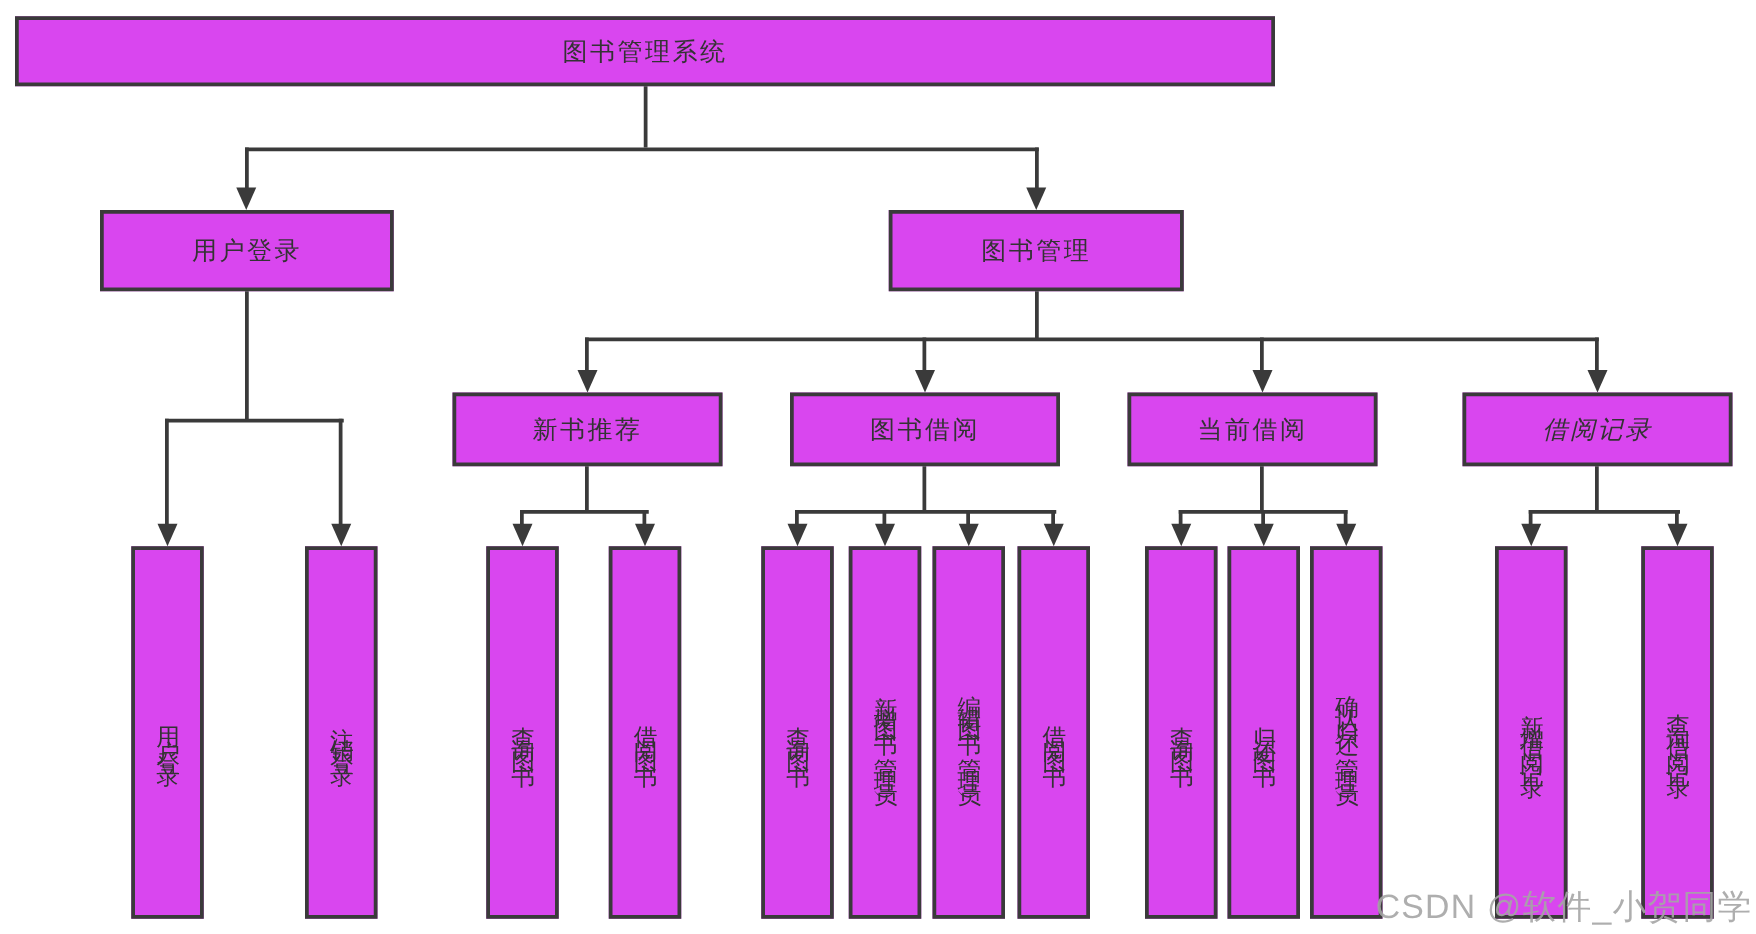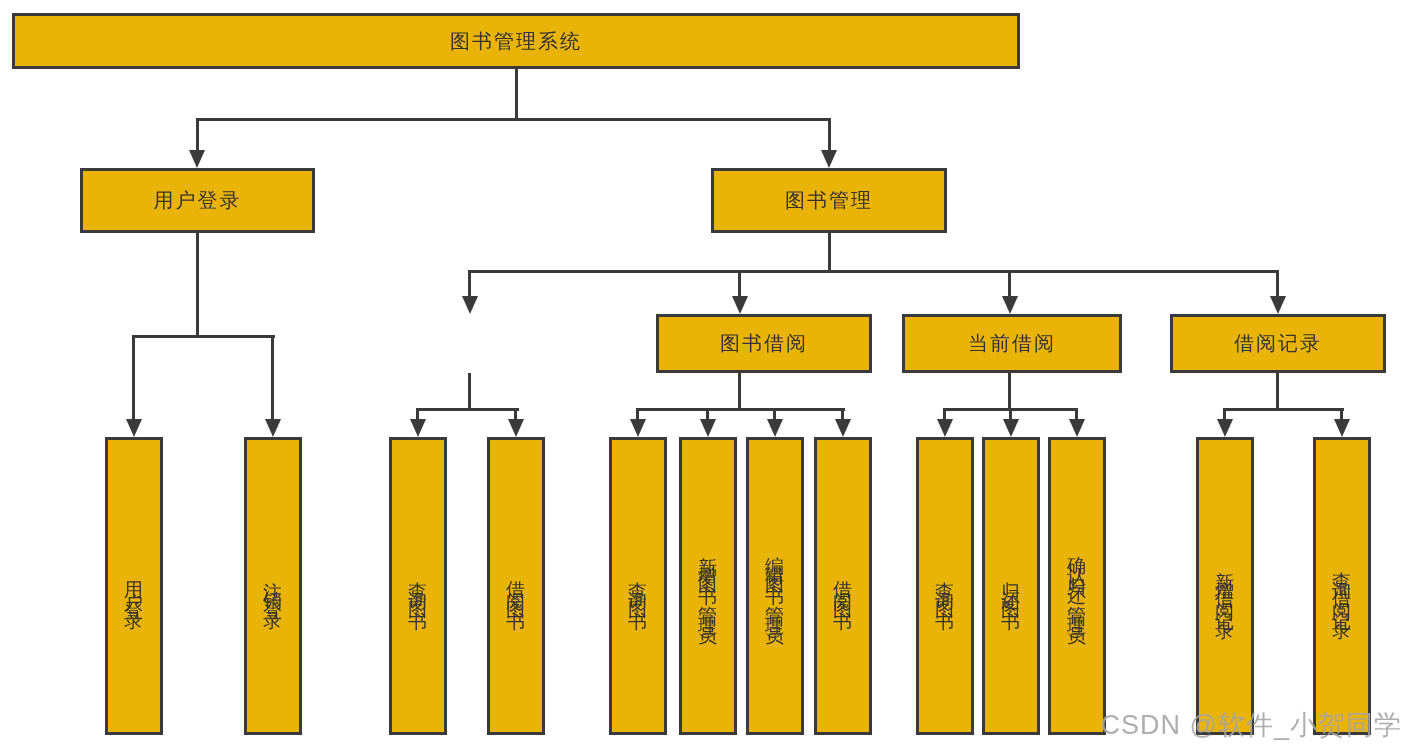--- a/index.html
+++ b/index.html
@@ -1,21 +1,21 @@
 <!DOCTYPE html>
 <html><head>
 <meta charset="utf-8">
 <style>
   html,body{margin:0;padding:0;background:#ffffff;}
   #canvas{
     position:relative;width:1405px;height:747px;background:#ffffff;
     font-family:"Liberation Sans","DejaVu Sans",sans-serif;overflow:hidden;
   }
   .box{
-    position:absolute;box-sizing:border-box;border:3px solid #3a3a3a;background:#eab308;
+    position:absolute;box-sizing:border-box;border:3px solid #3a3a3a;background:#d946ef;
     display:flex;align-items:center;justify-content:center;
     color:#333333;font-size:20px;letter-spacing:2px;white-space:nowrap;
   }
   .leaf{
     width:58px;top:437px;height:298px;
     writing-mode:vertical-rl;text-orientation:mixed;
     font-size:19px;letter-spacing:10px;white-space:normal;line-height:1;
   }
   .vl{position:absolute;width:3px;background:#3a3a3a;}
   .hl{position:absolute;height:3px;background:#3a3a3a;}
@@ -39,27 +39,30 @@
   </div>
 
   <div class="box" style="left:80px;top:168px;width:235px;height:65px;">
     <span>用户登录</span>
   </div>
 
   <div class="box" style="left:711px;top:168px;width:236px;height:65px;justify-content:center;">
     <span>图书管理</span>
   </div>
 
-  <div class="box" style="left:632px;top:314px;width:216px;height:59px;margin-left:24px;">
+  <div class="box" style="left:362px;top:314px;width:216px;height:59px;">
+    <span>新书推荐</span>
+  </div>
+  <div class="box" style="left:632px;top:314px;width:216px;height:59px;">
     <span>图书借阅</span>
   </div>
-  <div class="box" style="left:902px;top:314px;width:220px;height:59px;">
+  <div class="box" style="left:902px;top:314px;width:200px;height:59px;">
     <span>当前借阅</span>
   </div>
-  <div class="box" style="left:1170px;top:314px;width:216px;height:59px;">
+  <div class="box" style="left:1170px;top:314px;width:216px;height:59px;font-style:italic;">
     <span>借阅记录</span>
   </div>
 
   <div class="box leaf" style="left:105px;">
     <span>用户登录</span>
   </div>
   <div class="box leaf" style="left:244px;">
     <span>注销登录</span>
   </div>
 

